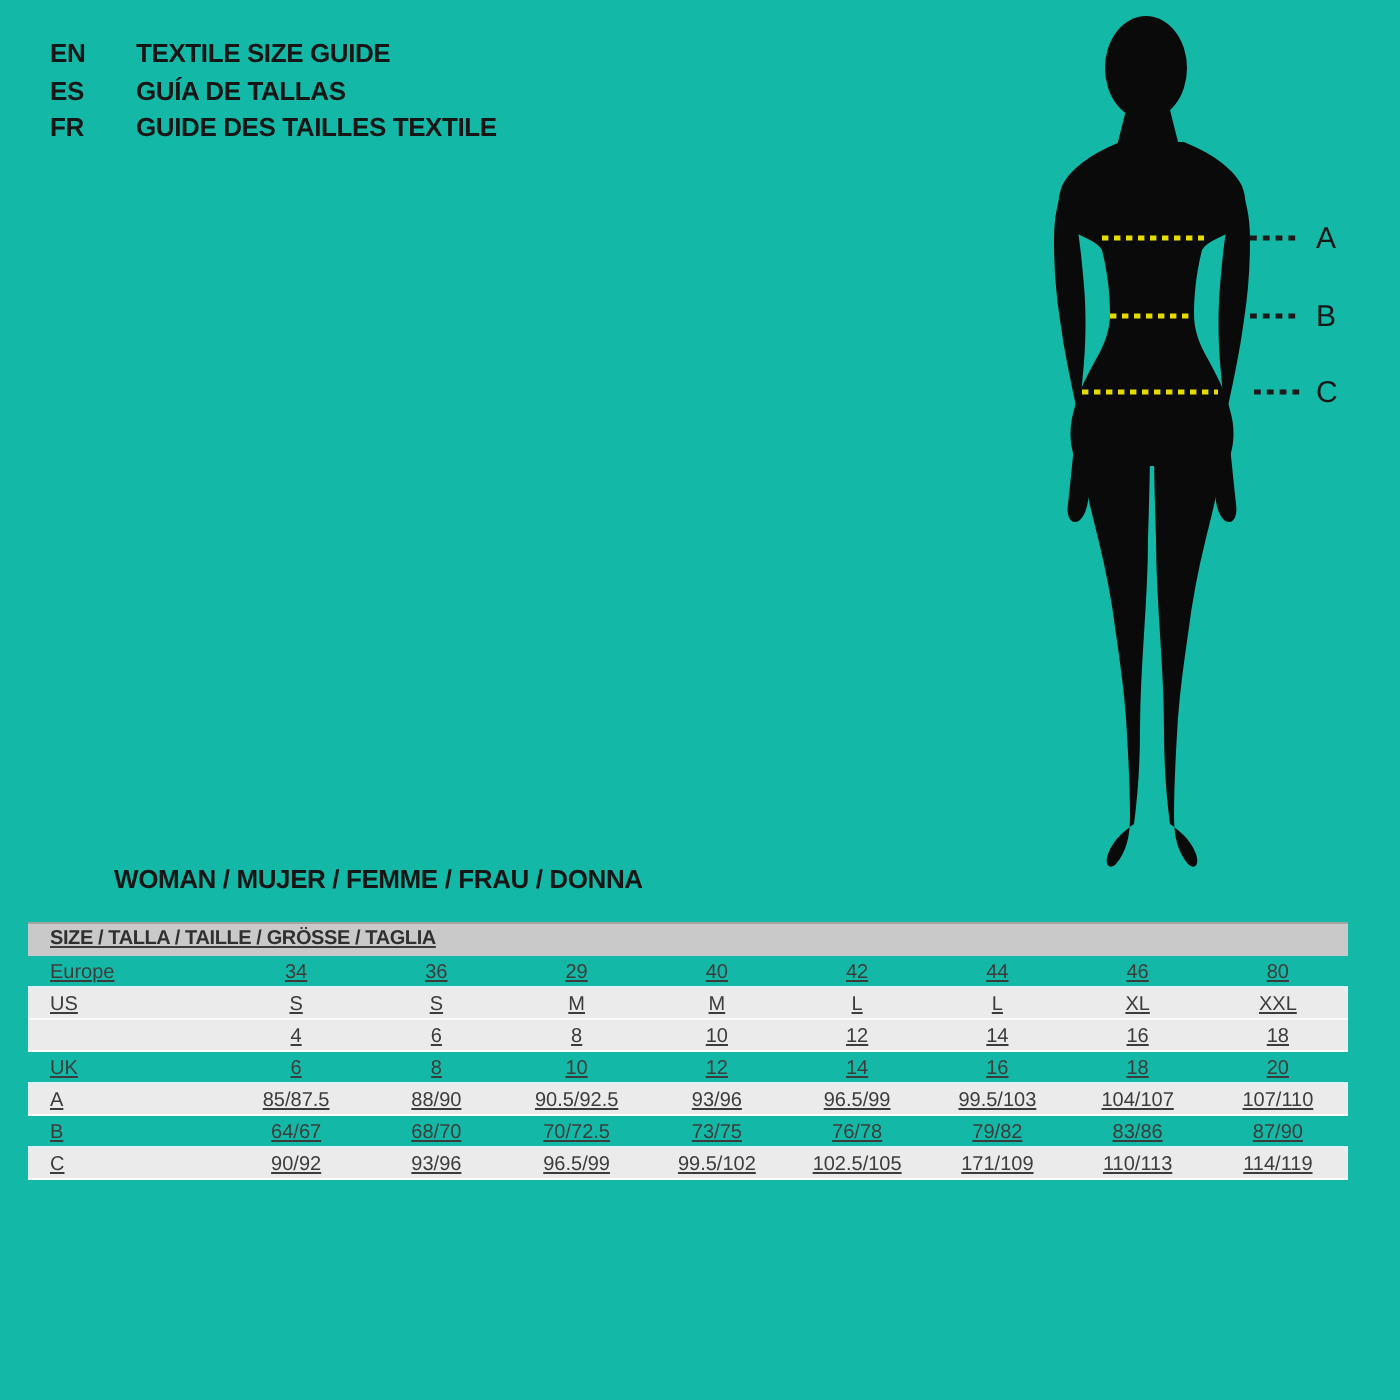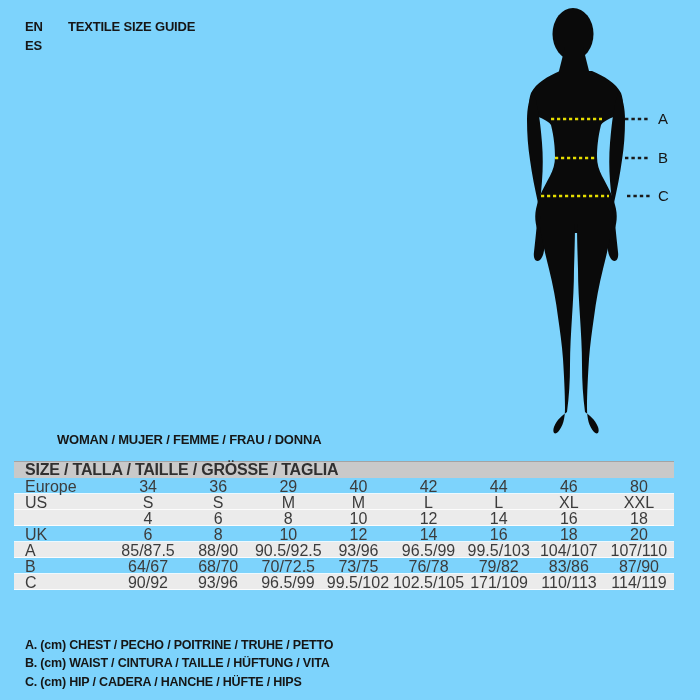--- a/index.html
+++ b/index.html
@@ -1,34 +1,34 @@
 <!DOCTYPE html>
 <html><head>
 <meta charset="utf-8">
 <style>
   html,body{margin:0;padding:0;background:#ffffff;}
   .stage{
-    position:relative;width:700px;height:700px;background:#7dd3fc;
+    position:relative;width:700px;height:700px;background:#14b8a6;
     font-family:"Liberation Sans","DejaVu Sans",sans-serif;overflow:hidden;
   }
   
   .lang-block{position:absolute;left:25px;top:18px;}
   .lang-row{display:grid;grid-template-columns:43px auto;height:18.5px;line-height:18.5px;
     font-size:13px;font-weight:bold;color:#161616;letter-spacing:-0.2px;white-space:nowrap;}
   
   .figure{position:absolute;left:495px;top:5px;}
   .dash-y{stroke-width:2.6;stroke-dasharray:3.2 2.8;}
   .dash-k{stroke-width:2.6;stroke-dasharray:3.4 3;}
   .measure-labels text{font-size:15px;font-weight:500;fill:#161616;
     font-family:"Liberation Sans","DejaVu Sans",sans-serif;}
   
   .section-title{position:absolute;left:25px;top:432px;font-size:13px;font-weight:bold;
     color:#161616;letter-spacing:-0.2px;white-space:nowrap;margin-left:32px;}
   
-  .size-table{position:absolute;left:14px;top:461px;width:660px;font-size:16px;color:#3c3c3c;}
+  .size-table{position:absolute;left:14px;top:461px;width:660px;font-size:10px;color:#3c3c3c;text-decoration:underline;}
   .size-table-header{box-sizing:border-box;height:17px;line-height:16px;padding-left:11px;
     font-weight:bold;color:#303030;border-top:1px solid #a3a3a3;letter-spacing:-0.2px;white-space:nowrap;}
   .t-row{box-sizing:border-box;display:grid;grid-template-columns:99px repeat(8,1fr);
     height:16px;line-height:18.6px;border-bottom:1px solid rgba(255,255,255,0.85);}
   .t-label{padding-left:11px;text-align:left;white-space:nowrap;}
   .t-cell{text-align:center;white-space:nowrap;}
   
   .legend{position:absolute;left:25px;top:636px;}
   .legend-line{height:18.25px;line-height:18.25px;font-size:12.5px;font-weight:bold;
     color:#161616;letter-spacing:-0.2px;white-space:nowrap;}
@@ -38,20 +38,25 @@
 
 <div class="stage">
 
   <div class="lang-block" id="lang-block">
       <div class="lang-row">
         <span>EN</span>
         <span>TEXTILE SIZE GUIDE</span>
       </div>
       <div class="lang-row">
         <span>ES</span>
+        <span>GUÍA DE TALLAS</span>
+      </div>
+      <div class="lang-row">
+        <span>FR</span>
+        <span>GUIDE DES TAILLES TEXTILE</span>
       </div>
     </div>
 
   <svg class="figure" width="200" height="430" viewBox="0 0 200 430">
     <g id="silhouette" fill="#0a0a0a">
       <ellipse cx="78" cy="29" rx="20.5" ry="26"></ellipse>
       <path d="M 70,42 L 88,42 L 95,70 L 63,70 Z"></path>
       <path d="
         M 65,66
         C 53,71 41,78 36,88
@@ -218,19 +223,14 @@
           <span class="t-cell">96.5/99</span>
           <span class="t-cell">99.5/102</span>
           <span class="t-cell">102.5/105</span>
           <span class="t-cell">171/109</span>
           <span class="t-cell">110/113</span>
           <span class="t-cell">114/119</span>
         </div>
       </div>
   </div>
 
-  <div class="legend" id="legend-block">
-      <div class="legend-line">A. (cm) CHEST / PECHO / POITRINE / TRUHE / PETTO</div>
-      <div class="legend-line">B. (cm) WAIST / CINTURA / TAILLE / HÜFTUNG / VITA</div>
-      <div class="legend-line">C. (cm) HIP / CADERA / HANCHE / HÜFTE / HIPS</div>
-    </div>
 
 </div>
 
 </body></html>

